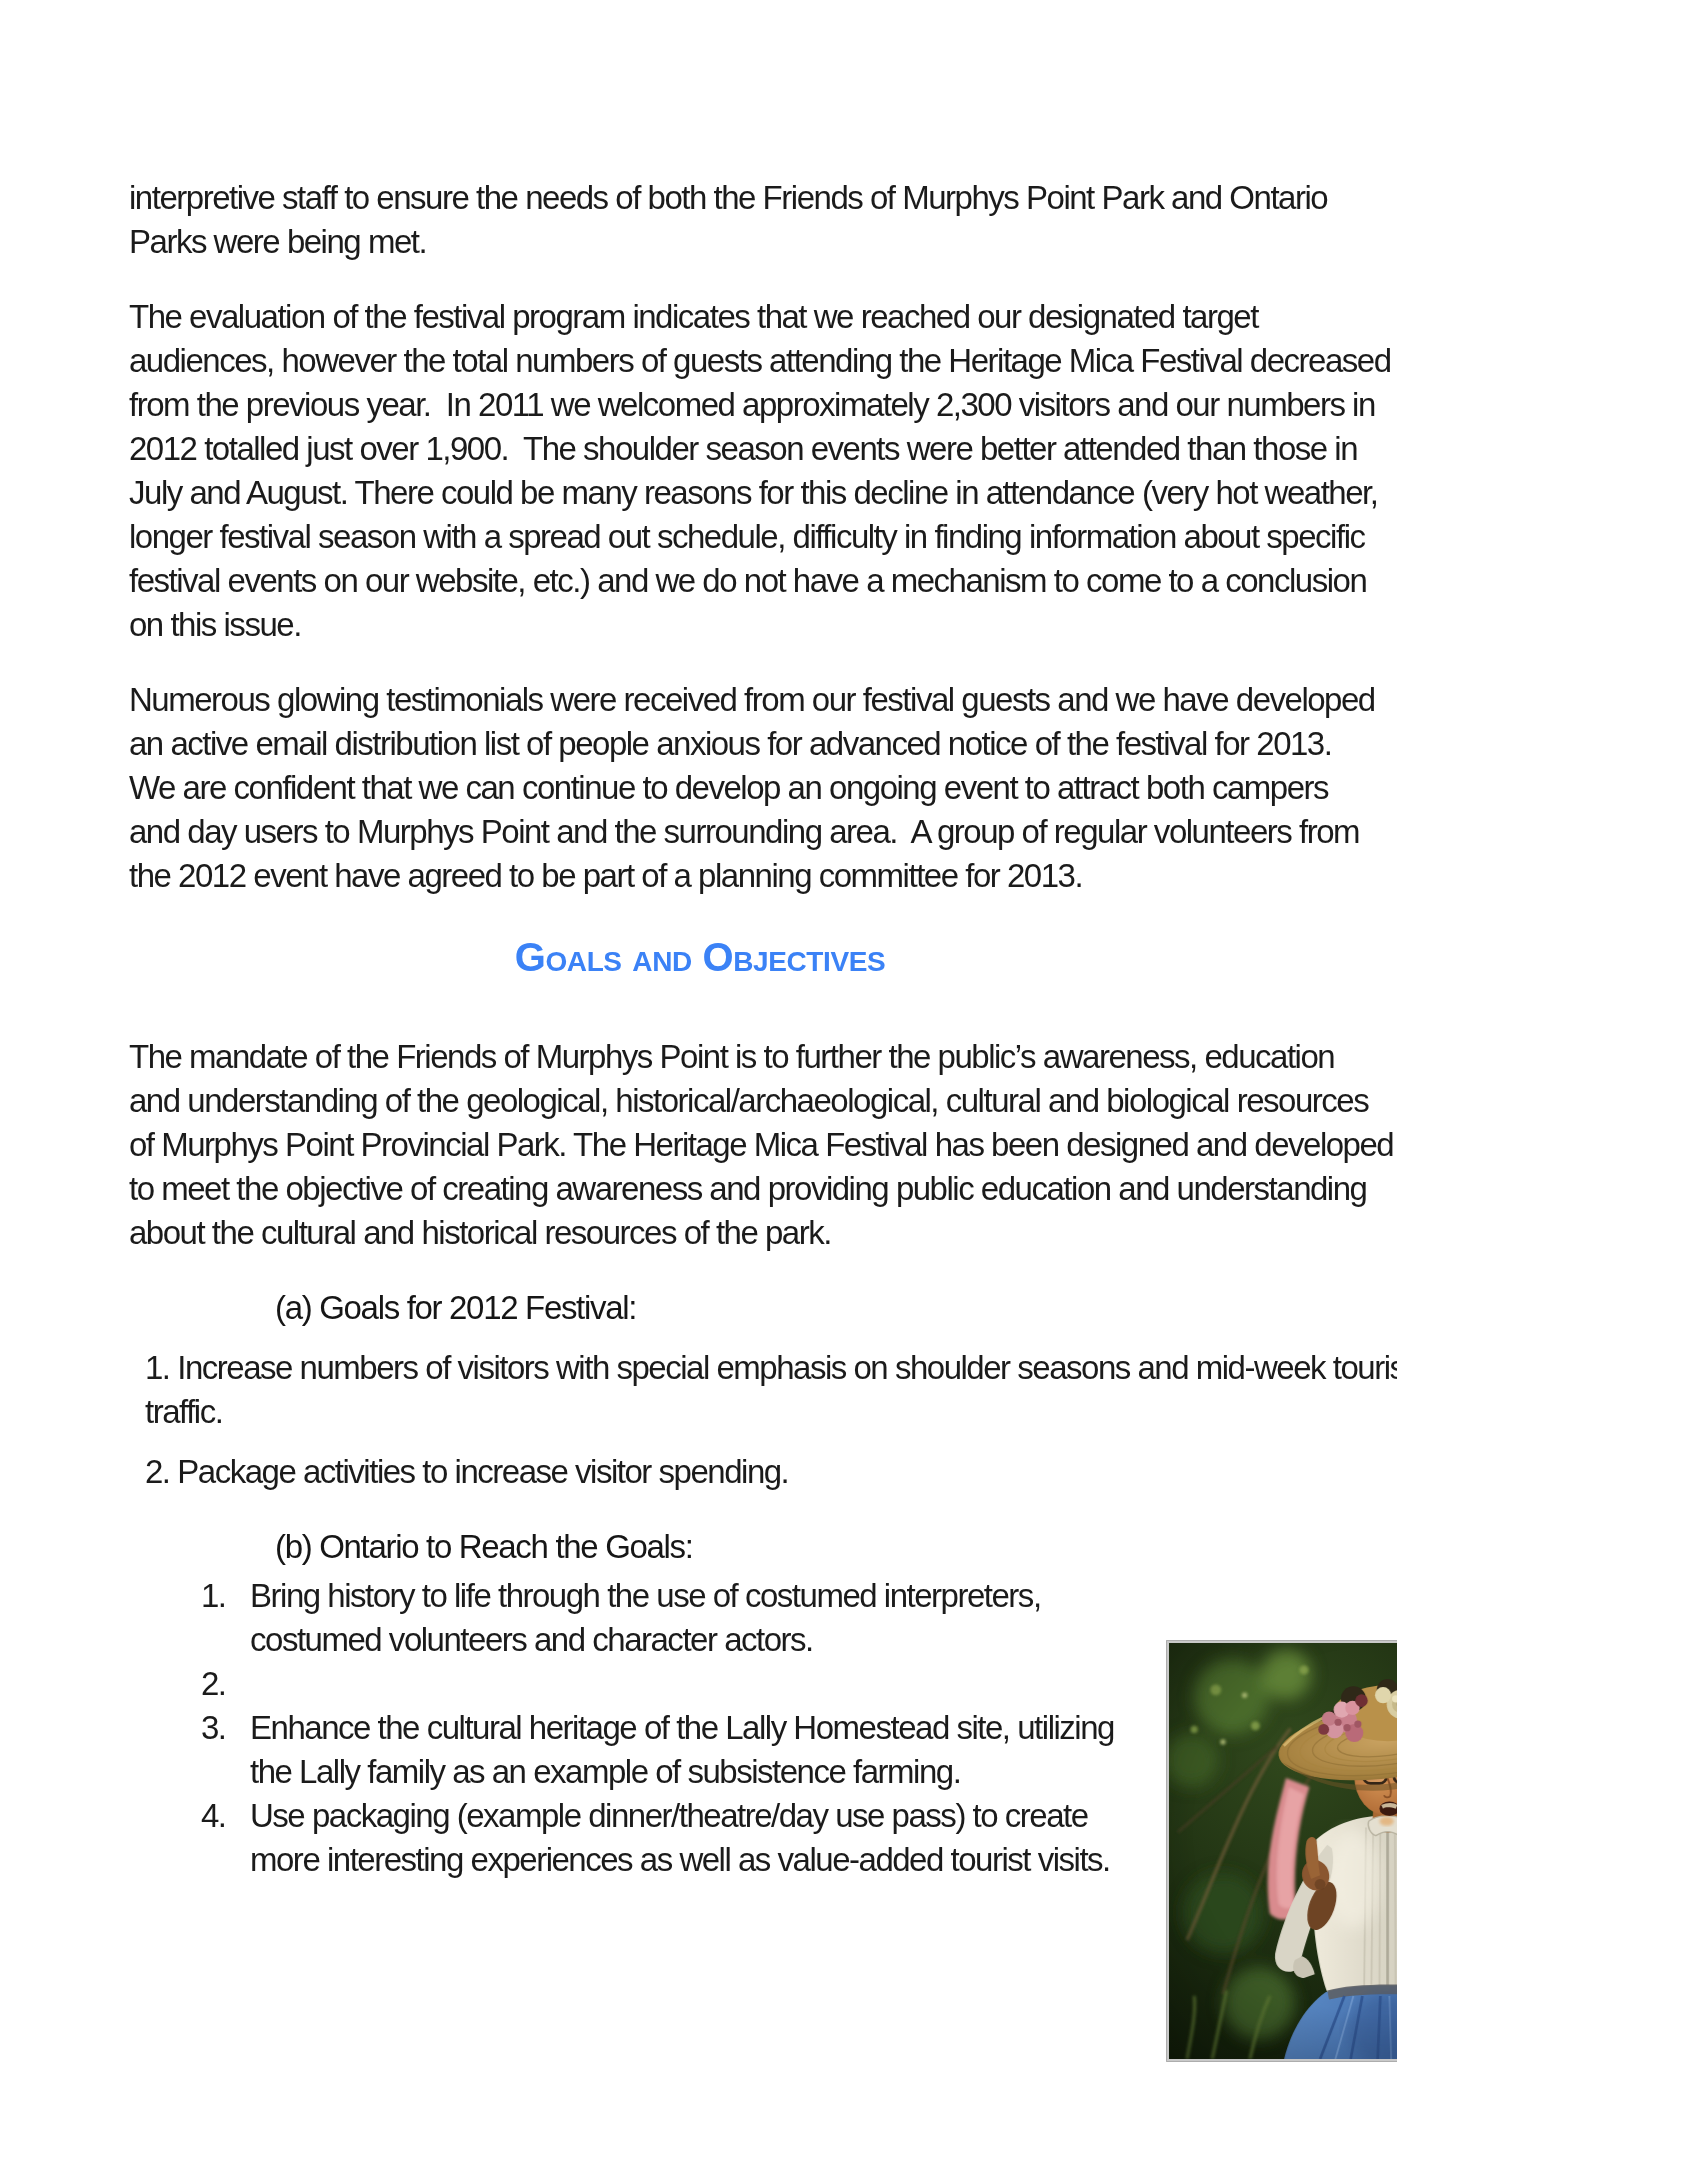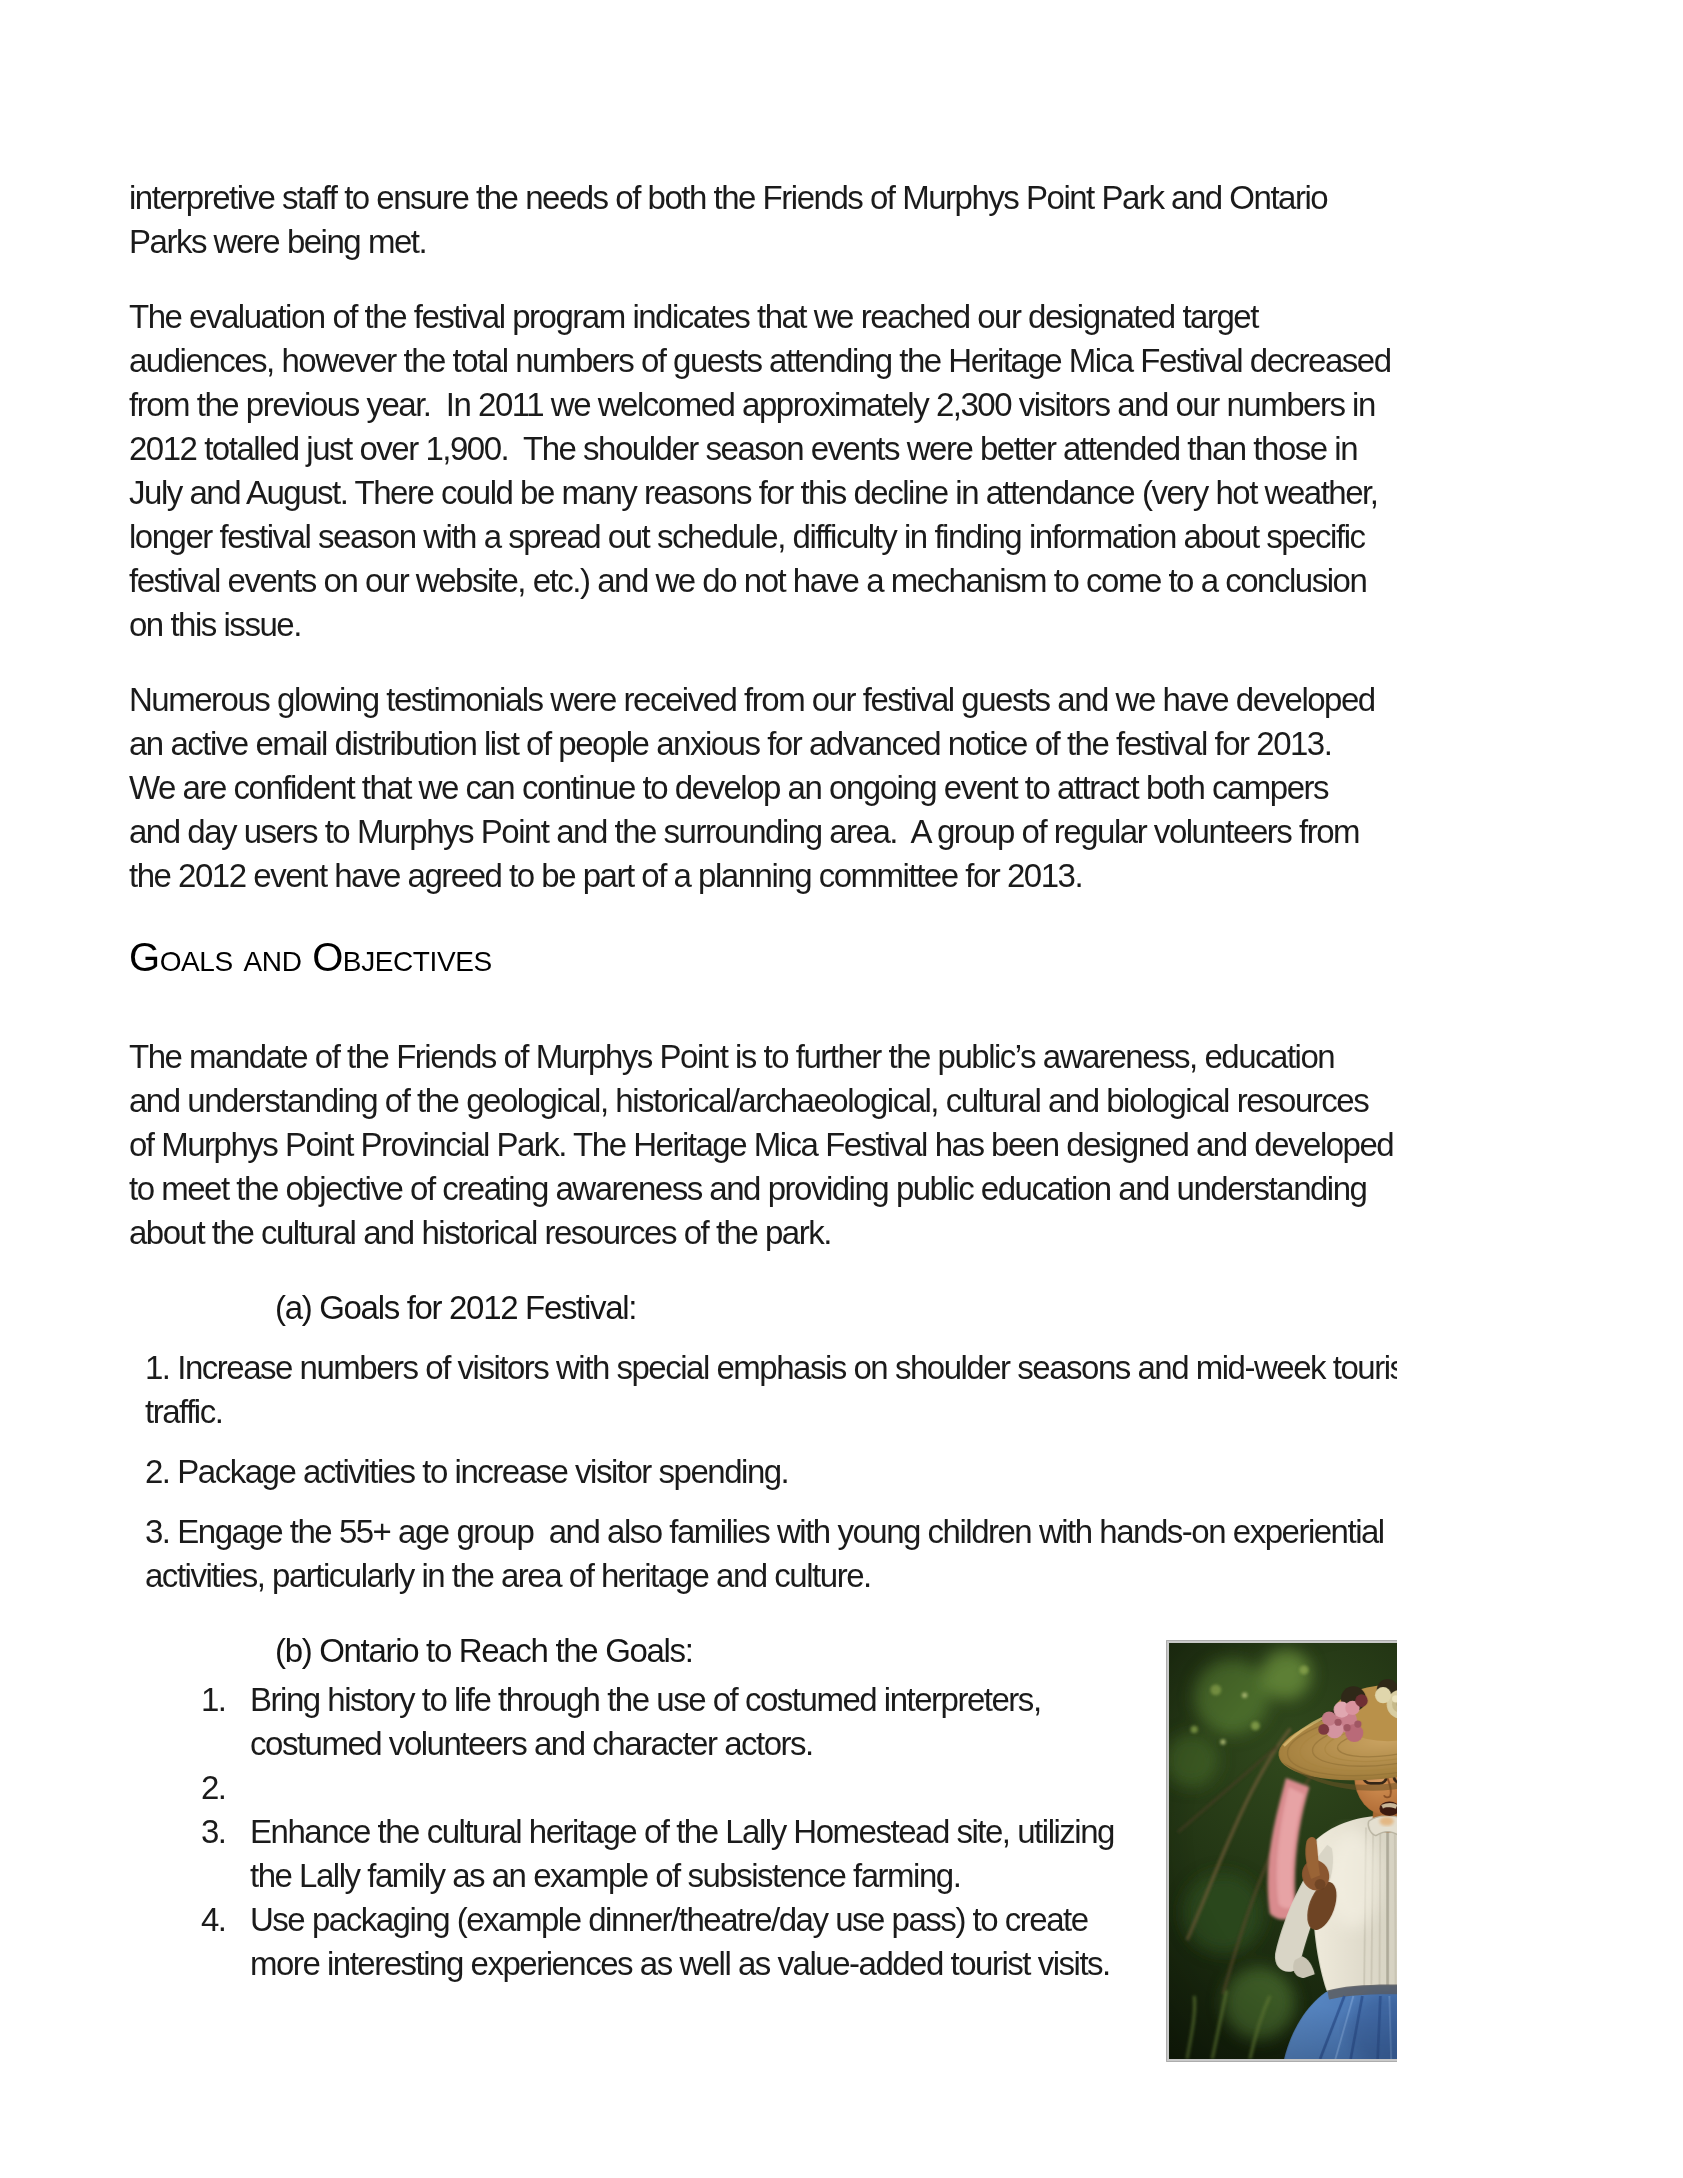--- a/index.html
+++ b/index.html
@@ -17,26 +17,27 @@
   }
   .body-par{
     margin:0 0 31px 0;
     font-size:33px;
     line-height:44px;
     letter-spacing:-0.045em;
     white-space:pre;
   }
   .main-heading{
     margin:36px 0 54px 0;
+    text-align:center;
     font-size:40px;
     line-height:47px;
-    font-weight:400;
+    font-weight:700;
     font-variant:small-caps;
     letter-spacing:-0.01em;
-    color:#000000;
+    color:#3b82f6;
   }
   .sub-heading{
     margin:14.4px 0 0 0;
     padding-left:146px;
     font-size:33px;
     line-height:44px;
     font-weight:400;
     letter-spacing:-0.04em;
     color:#161616;
   }
@@ -101,22 +102,20 @@
 and understanding of the geological, historical/archaeological, cultural and biological resources
 of Murphys Point Provincial Park. The Heritage Mica Festival has been designed and developed
 to meet the objective of creating awareness and providing public education and understanding
 about the cultural and historical resources of the park.</p>
 
     <h2 class="sub-heading">(a) Goals for 2012 Festival:</h2>
     <div class="goals-list">
       <p class="goal-item">1. Increase numbers of visitors with special emphasis on shoulder seasons and mid-week tourist
 traffic.</p>
       <p class="goal-item">2. Package activities to increase visitor spending.</p>
-      <p class="goal-item">3. Engage the 55+ age group  and also families with young children with hands-on experiential
-activities, particularly in the area of heritage and culture.</p>
     </div>
 
     <h2 class="sub-heading methods">(b) Ontario to Reach the Goals:</h2>
     <div class="methods-list">
       <div class="m-item">
         <span class="m-num">1.</span>
         <span class="m-text">Bring history to life through the use of costumed interpreters,
 costumed volunteers and character actors.</span>
       </div>
       <div class="m-item">

